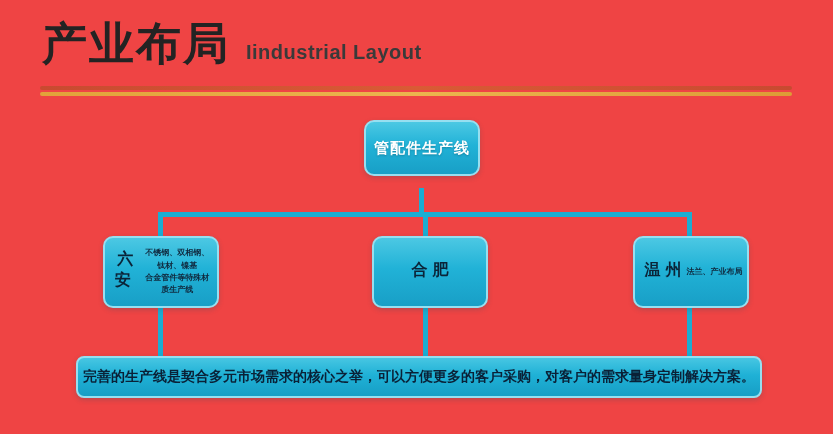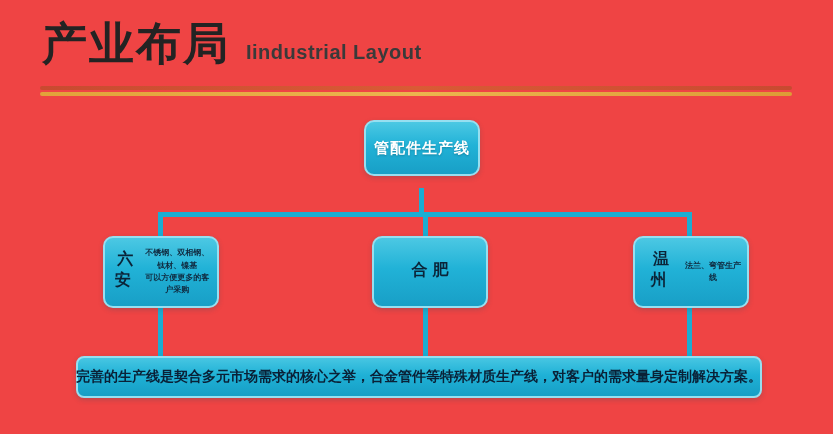--- a/index.html
+++ b/index.html
@@ -161,29 +161,29 @@
   <div class="conn v" style="left:423px; top:306px; height:52px;"></div>
   <div class="conn v" style="left:687px; top:306px; height:52px;"></div>
 
   <div class="node node-root">
     <span class="root-label">管配件生产线</span>
   </div>
 
   <div class="node node-child" style="left:103px;">
     <div class="child-name">六安</div>
     <div class="child-desc">不锈钢、双相钢、钛材、镍基
-可以方便更多的客户采购</div>
+合金管件等特殊材质生产线</div>
   </div>
 
   <div class="node node-child" style="left:372px;">
     <div class="child-name">合肥</div>
   </div>
 
   <div class="node node-child" style="left:633px;">
     <div class="child-name">温州</div>
-    <div class="child-desc">法兰、弯管生产线</div>
+    <div class="child-desc">法兰、产业布局</div>
   </div>
 
   <div class="summary-bar">
-    <span class="summary-text">完善的生产线是契合多元市场需求的核心之举，合金管件等特殊材质生产线，对客户的需求量身定制解决方案。</span>
+    <span class="summary-text">完善的生产线是契合多元市场需求的核心之举，可以方便更多的客户采购，对客户的需求量身定制解决方案。</span>
   </div>
 
 </div>
 
 </body></html>

